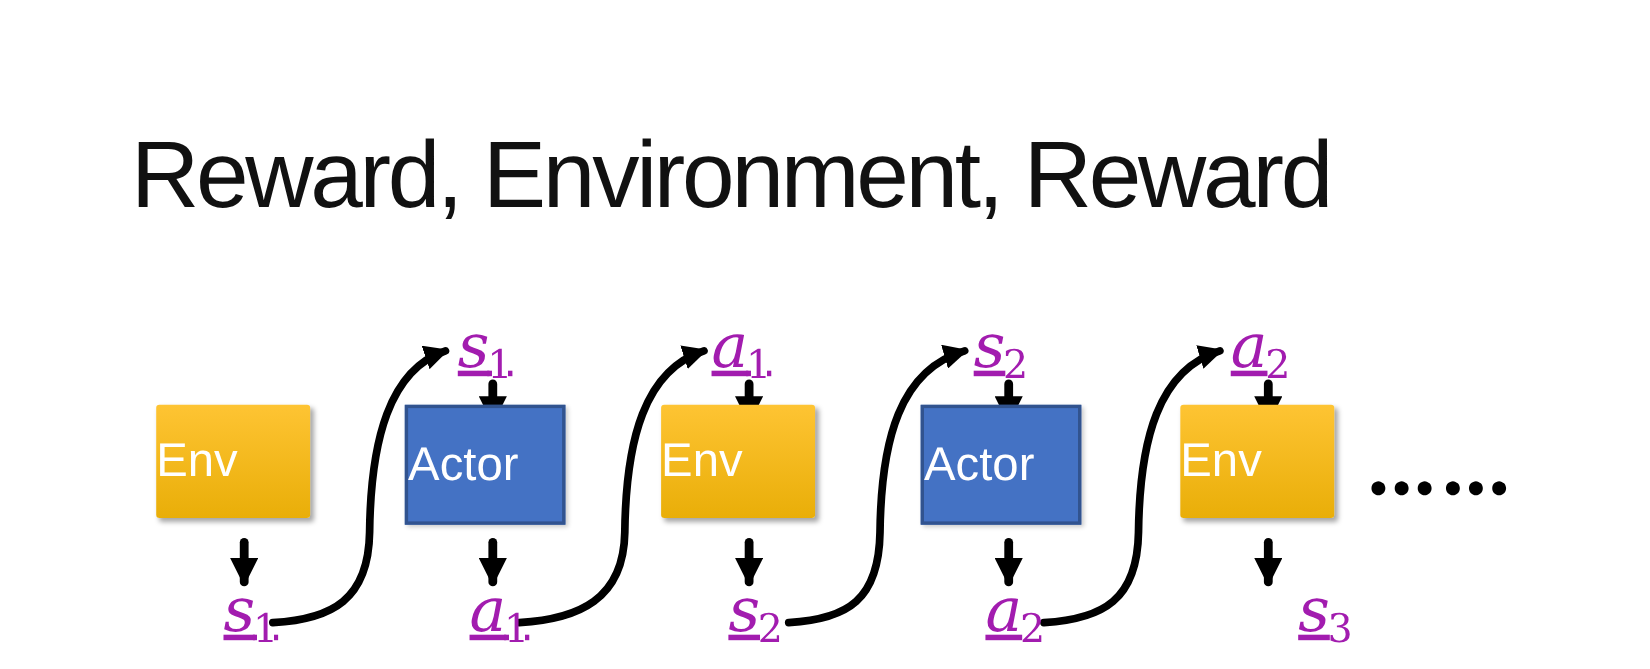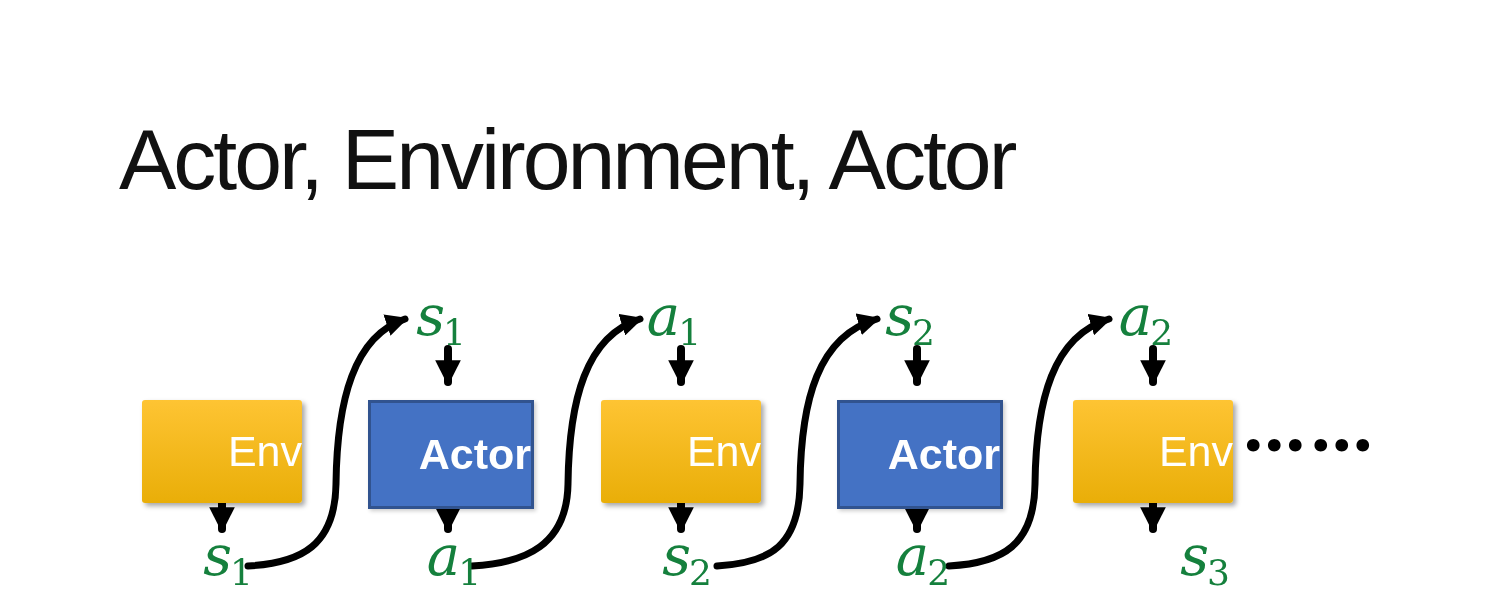--- a/index.html
+++ b/index.html
@@ -11,58 +11,57 @@
     position:absolute;left:119px;top:110px;margin:0;
     font-size:86px;font-weight:300;letter-spacing:-3px;line-height:1.15;
     color:#111;white-space:nowrap;
   }
   .overlay{position:absolute;left:0;top:0;width:1500px;height:608px;}
   .overlay path{fill:none;stroke:var(--arrow,#000);stroke-linecap:round;}
   .overlay .stem{stroke-width:8;}
   .overlay .curve{stroke-width:7;}
   .overlay marker path{fill:var(--arrow,#000);stroke:none;}
   .box{
-    position:absolute;top:400px;width:160px;height:103px;
-    display:flex;align-items:center;justify-content:flex-end;
+    position:absolute;top:368px;width:140px;height:103px;
+    display:flex;align-items:center;justify-content:flex-start;
     color:#fff;font-size:43px;font-weight:400;
   }
   .env{
     background:linear-gradient(180deg,var(--env_top,#FEC433),var(--env_bottom,#E9AE08));
     border-radius:3px;
     box-shadow:3px 3px 5px rgba(0,0,0,0.35);
   }
   .actor{
     background:var(--actor_fill,#4472C4);
     border:3px solid var(--actor_border,#31538F);
     box-shadow:2px 2px 4px rgba(0,0,0,0.2);
-    font-weight:bold;
   }
   .mlabel{
     position:absolute;transform:translateX(-50%);
     font-family:"DejaVu Serif",serif;font-style:italic;
-    font-size:56px;line-height:1;color:#15803d;white-space:nowrap;
+    font-size:56px;line-height:1;color:#a21caf;white-space:nowrap;text-decoration:underline;
   }
   .mlabel.top{top:288px;}
   .mlabel.bottom{top:528px;}
   .mlabel sub{
     font-style:normal;font-size:36px;line-height:1;
     vertical-align:-10px;margin-left:-2px;
   }
   .dots{
     position:absolute;left:1307px;top:446px;transform:translate(-50%,-50%);
     font-family:"DejaVu Sans",sans-serif;font-weight:bold;
     font-size:36px;letter-spacing:-2px;word-spacing:-6px;color:#000;white-space:nowrap;
   }
 </style>
 </head>
 <body>
 
 <div class="canvas">
 
-  <h1 class="title">Actor, Environment, Actor</h1>
+  <h1 class="title">Reward, Environment, Reward</h1>
 
   <svg class="overlay" viewBox="0 0 1500 608" xmlns="http://www.w3.org/2000/svg">
     <defs>
       <marker id="ah" viewBox="0 0 10 10" refX="8.5" refY="5" markerWidth="3.2" markerHeight="3.2" orient="auto-start-reverse">
         <path d="M0 0 L10 5 L0 10 Z"></path>
       </marker>
     </defs>
 
     <path class="stem" d="M448 349 L448 382" marker-end="url(#ah)"></path>
     <path class="stem" d="M681 349 L681 382" marker-end="url(#ah)"></path>

